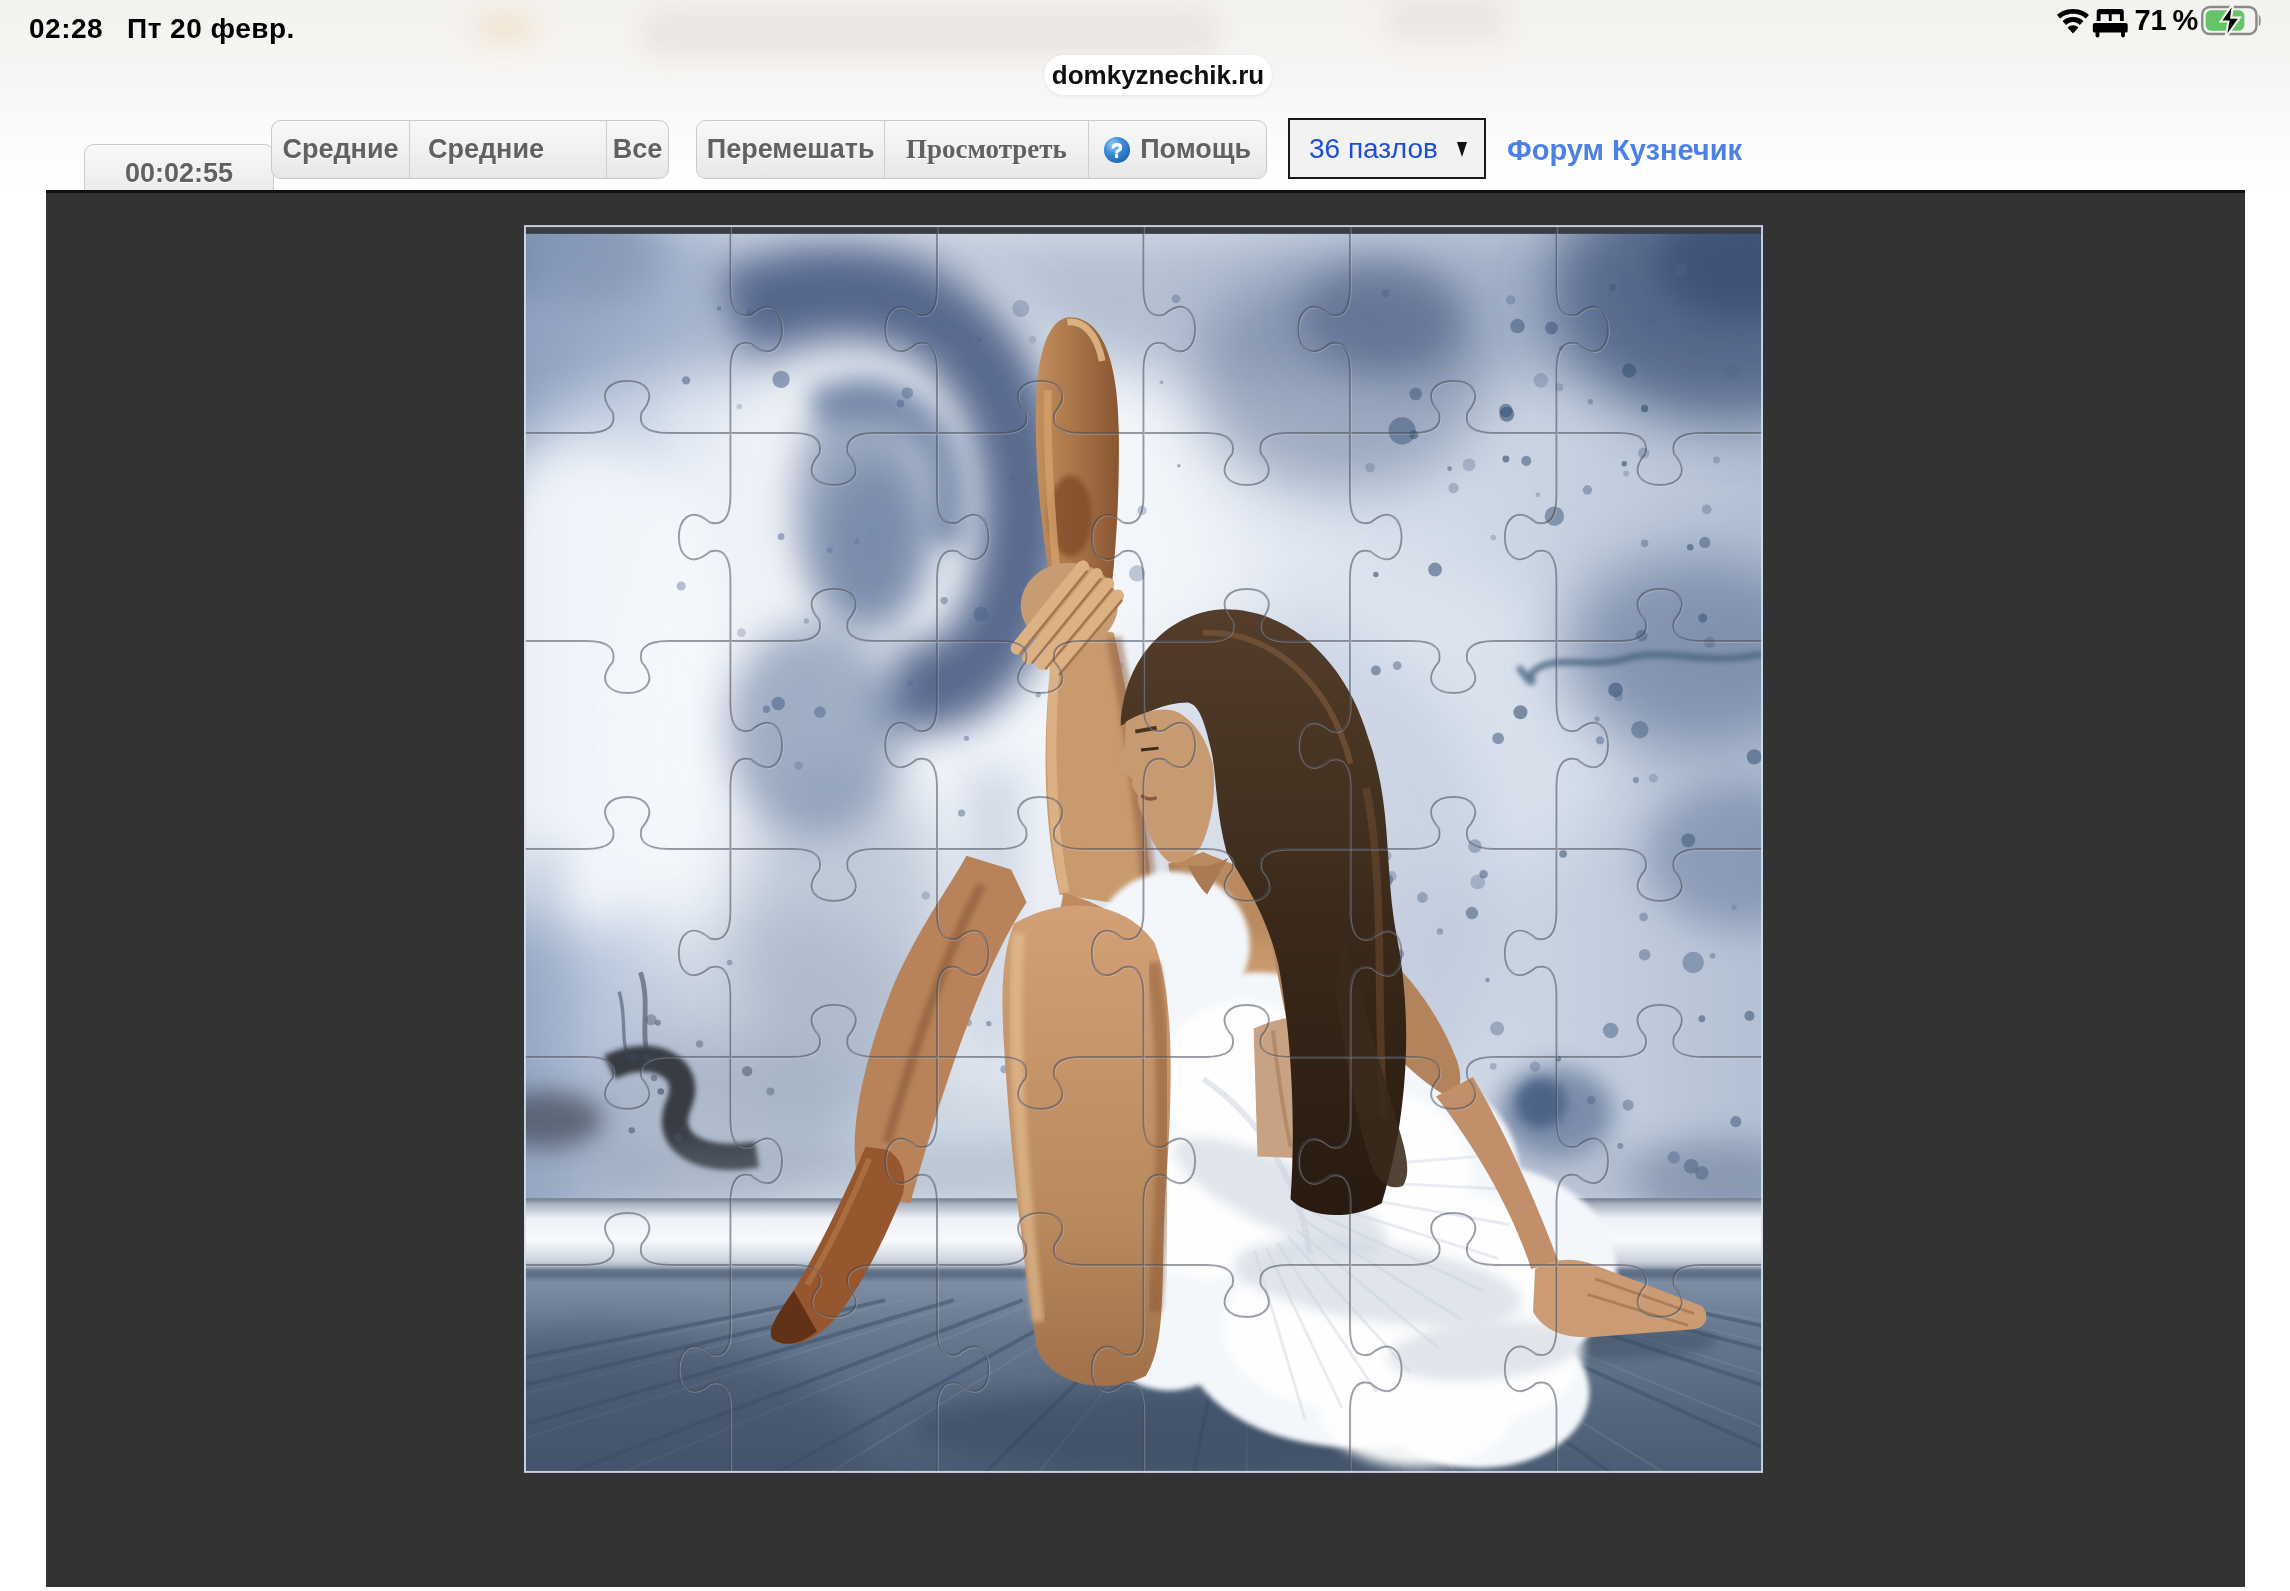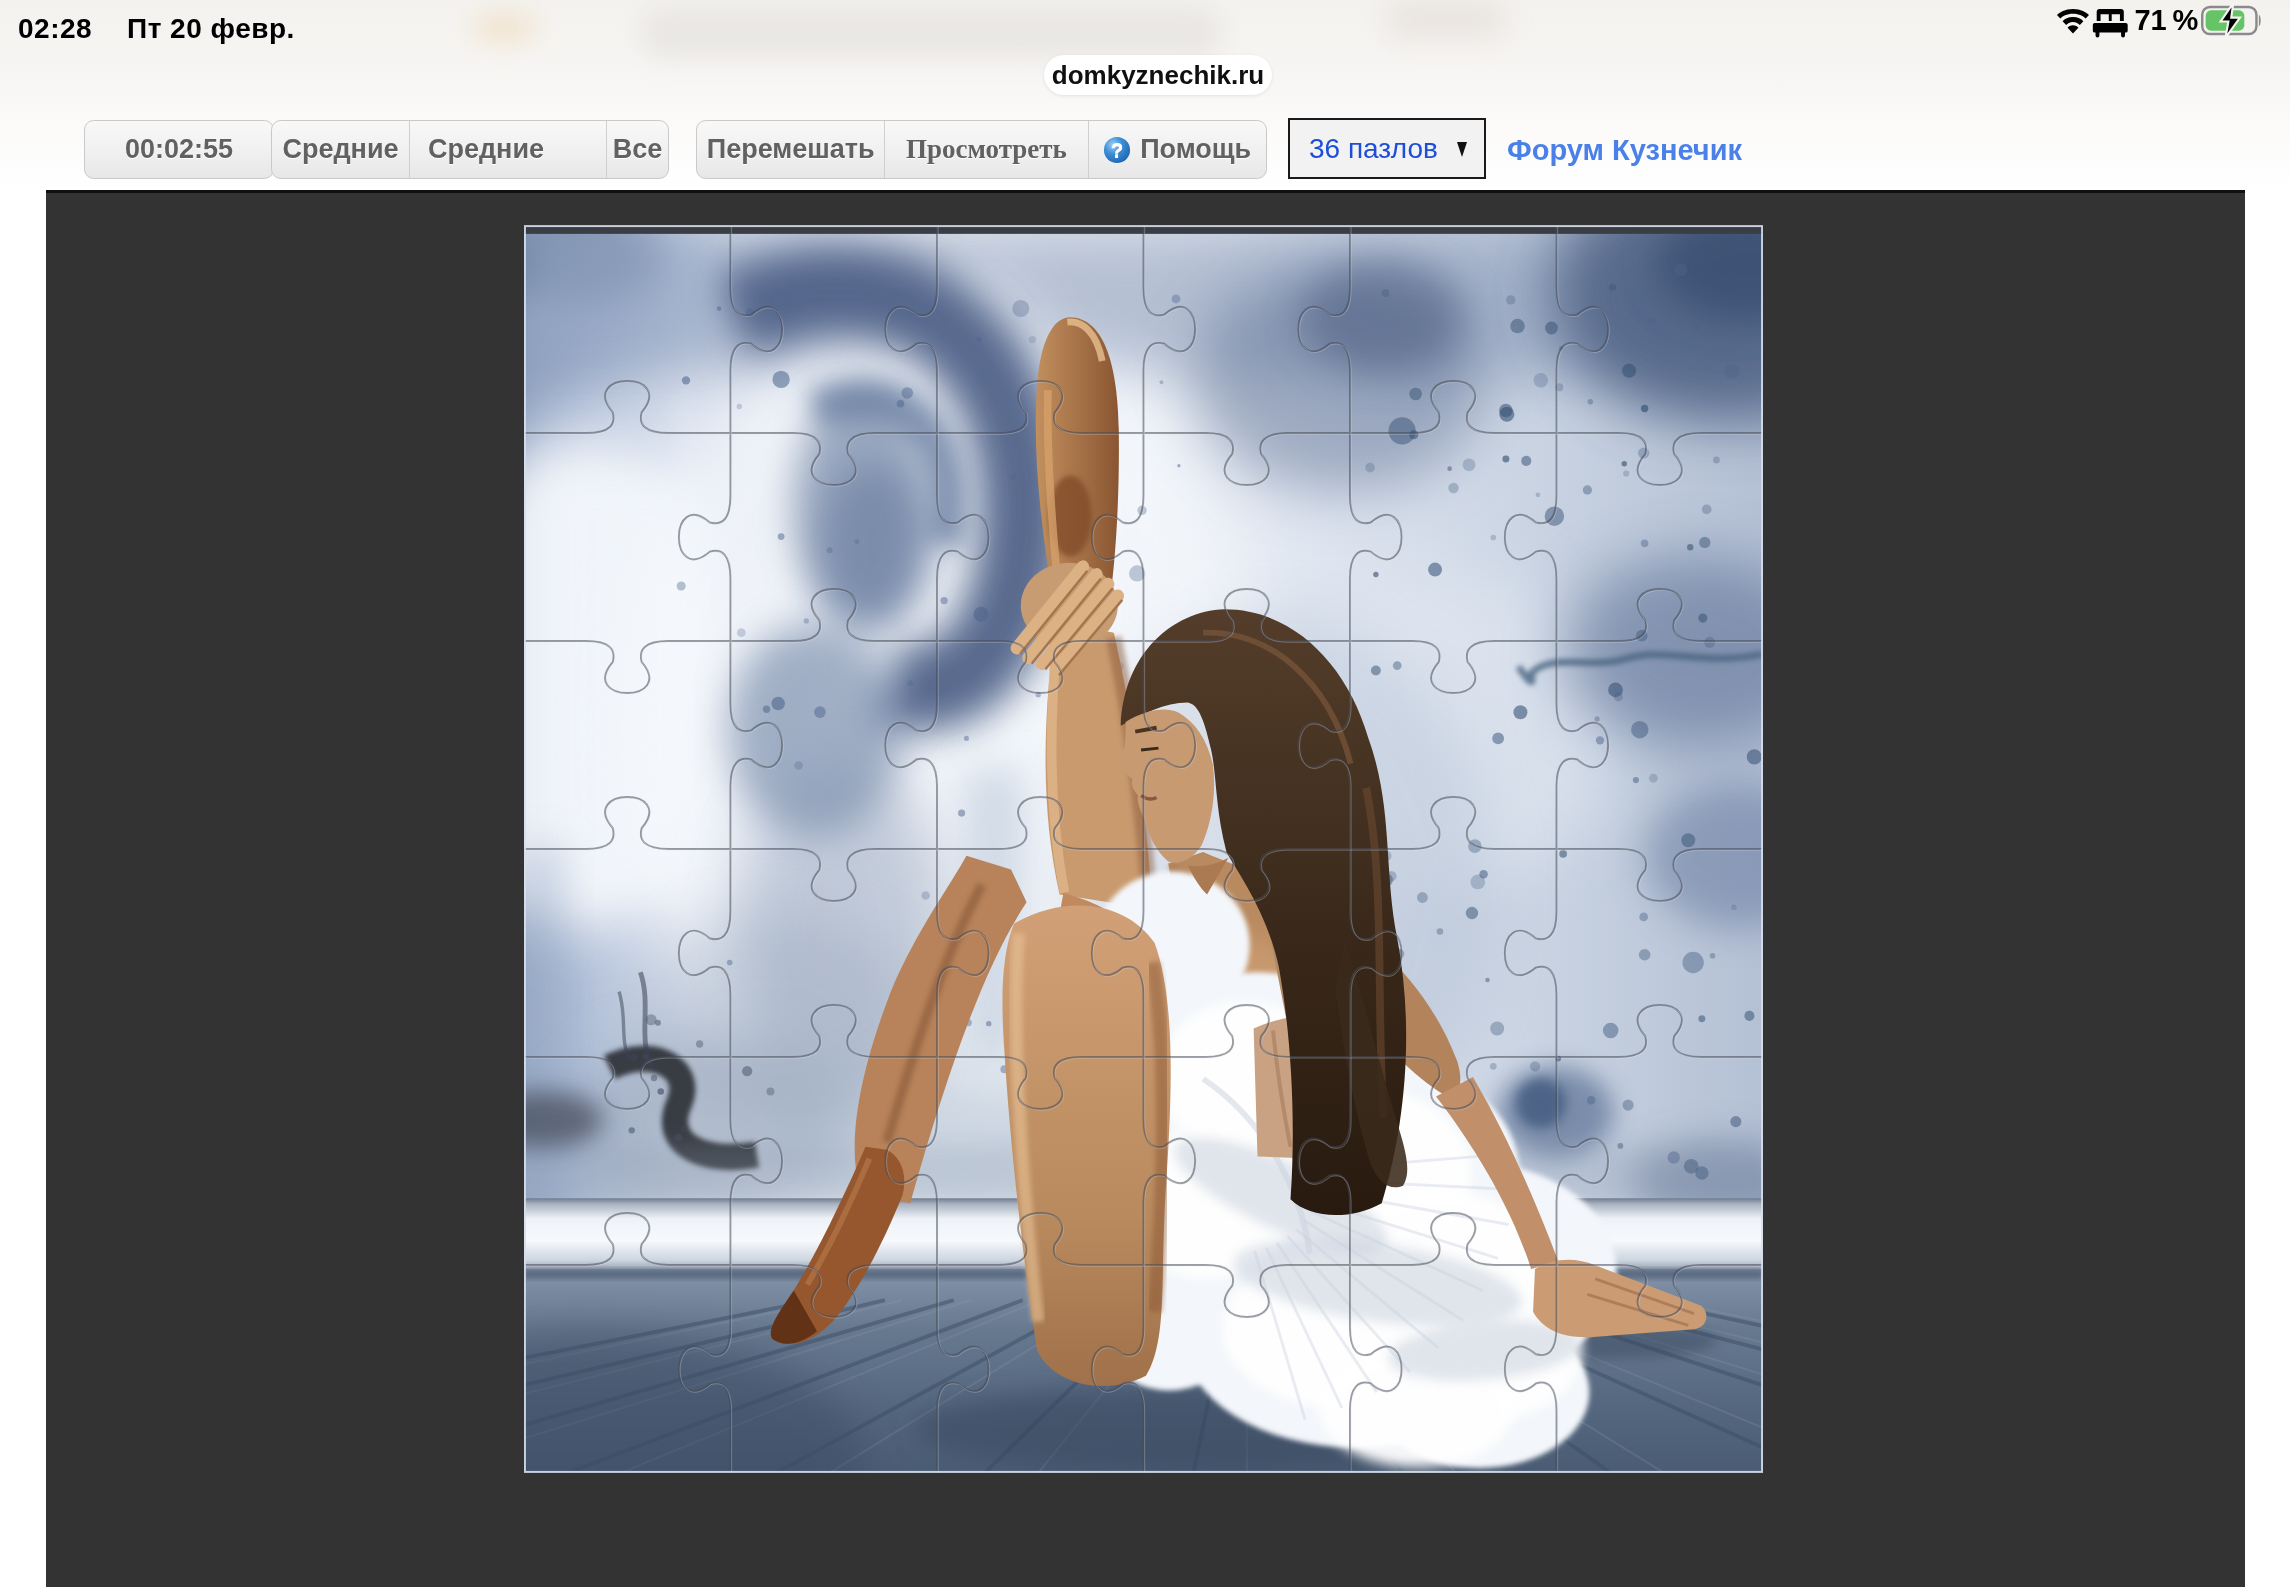--- a/index.html
+++ b/index.html
@@ -17,39 +17,39 @@
 .droparrow{position:absolute;left:1457px;top:142px;width:0;height:0;border-left:5.8px solid transparent;border-right:5.8px solid transparent;border-top:15.5px solid #111;}
 .forum{position:absolute;left:1507px;top:134px;font-size:29px;font-weight:700;color:#4a80e8;}
 .panel{position:absolute;left:46px;top:190px;width:2199px;height:1397px;background:#333333;border-top:3.9px solid #101010;box-sizing:border-box;}
 .imgbox{position:absolute;left:478px;top:32px;width:1239px;height:1248px;}
 </style></head>
 <body>
 <div class="top">
   <div class="ghost1"></div>
     <div class="ghost2"></div>
     <div class="ghost3"></div>
-  <div class="status" style="left:18px;">02:28</div>
+  <div class="status" style="left:29px;">02:28</div>
   <div class="status" style="left:127px;">Пт 20 февр.</div>
   <div style="position:absolute;left:2057px;top:1px;text-decoration:underline;">
     <svg width="213" height="39" viewBox="0 0 220 40">
       <g fill="#000">
         <path d="M16.5 8 C8.5 8 2.5 11.4 0 14.2 L3.4 18 C5.6 15.6 10 13 16.5 13 C23 13 27.4 15.6 29.6 18 L33 14.2 C30.5 11.4 24.5 8 16.5 8 Z"></path>
         <path d="M16.5 16.5 C11.6 16.5 7.8 18.6 5.8 20.8 L9.4 24.6 C10.8 23 13.3 21.5 16.5 21.5 C19.7 21.5 22.2 23 23.6 24.6 L27.2 20.8 C25.2 18.6 21.4 16.5 16.5 16.5 Z"></path>
         <path d="M16.5 25 C14 25 11.9 26.2 10.9 27.6 L16.5 33.5 L22.1 27.6 C21.1 26.2 19 25 16.5 25 Z"></path>
         <path d="M44 8 L66 8 Q69 8 69 11 L69 20.5 L65 20.5 L65 13.5 L56.5 13.5 L56.5 20.5 L53.5 20.5 L53.5 13.5 L45 13.5 L45 20.5 L41 20.5 L41 11 Q41 8 44 8 Z M39 22.5 L71 22.5 Q73 22.5 73 24.5 L73 30.5 Q73 32.5 71 32.5 L70.2 32.5 L70.2 35.5 Q70.2 37.5 68.2 37.5 Q66.2 37.5 66.2 35.5 L66.2 32.5 L43.8 32.5 L43.8 35.5 Q43.8 37.5 41.8 37.5 Q39.8 37.5 39.8 35.5 L39.8 32.5 L39 32.5 Q37 32.5 37 30.5 L37 24.5 Q37 22.5 39 22.5 Z"></path>
         <text x="80" y="30" font-family="Liberation Sans" font-size="30" font-weight="700">71 %</text>
       </g>
       <rect x="150" y="6" width="56" height="28" rx="8" fill="none" stroke="#8a8a8a" stroke-width="2.5"></rect>
       <rect x="153.5" y="9.5" width="40" height="21" rx="5.5" fill="#65c466"></rect>
       <path d="M208.5 14 C211 15.5 211 24.5 208.5 26 Z" fill="#8a8a8a"></path>
       <path d="M182 2 L169 21 L177 21 L174 38 L189 17 L180 17 Z" fill="#000" stroke="#f5f4f2" stroke-width="2.2"></path>
     </svg>
   </div>
   <div class="pill">domkyznechik.ru</div>
-  <div class="btn" style="left:84px;width:190px;">00:02:55</div>
+  <div class="btn" style="left:84px;width:190px;margin-top:24px;">00:02:55</div>
   <div class="btn" style="left:271px;width:398px;padding:0;">
     <div class="seg" style="width:155px;">Средние</div>
     <div class="seg segline" style="width:173px;">Средние</div>
     <div class="seg segline" style="width:70px;margin-left:44px;">Все</div>
   </div>
   <div class="btn" style="left:696px;width:571px;padding:0;">
     <div class="seg" style="width:188px;">Перемешать</div>
     <div class="seg segline" style="width:204px;font-family:Liberation Serif, serif;">Просмотреть</div>
     <div class="seg segline" style="width:179px;"><svg width="28" height="28" viewBox="0 0 30 30" style="margin-right:8.7px;font-size:28px">
           <defs>

